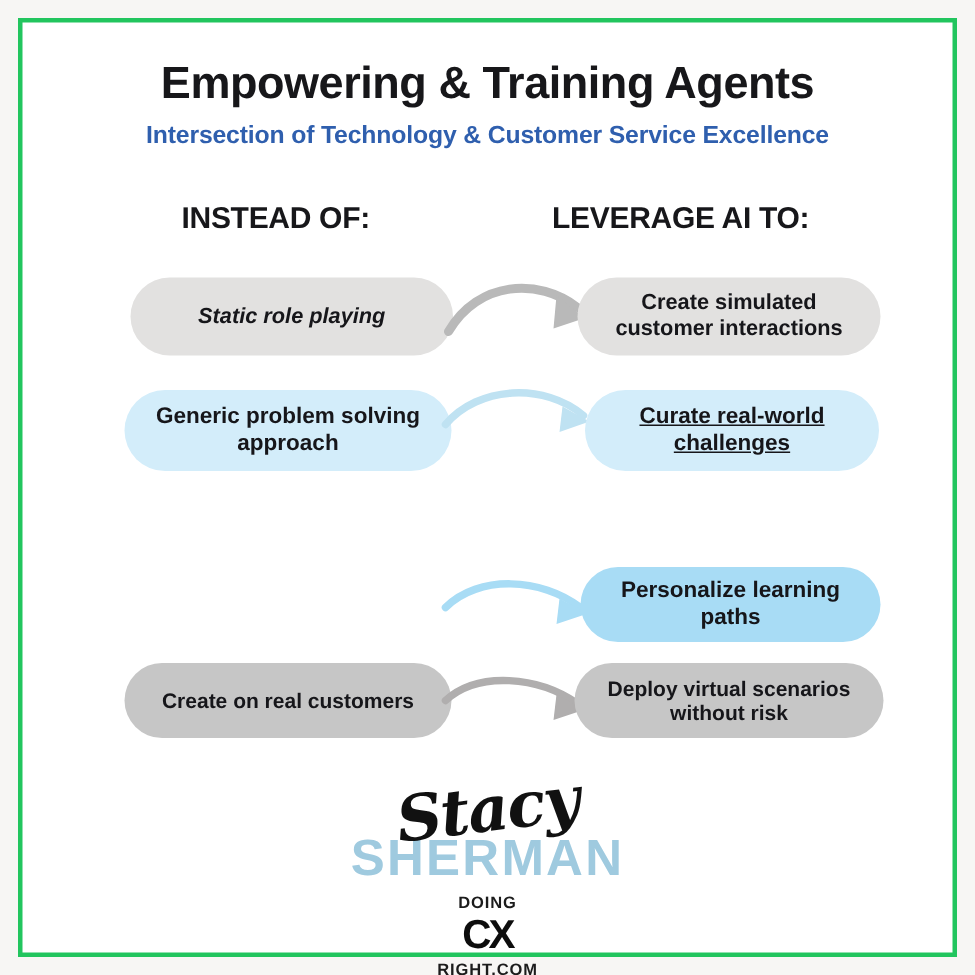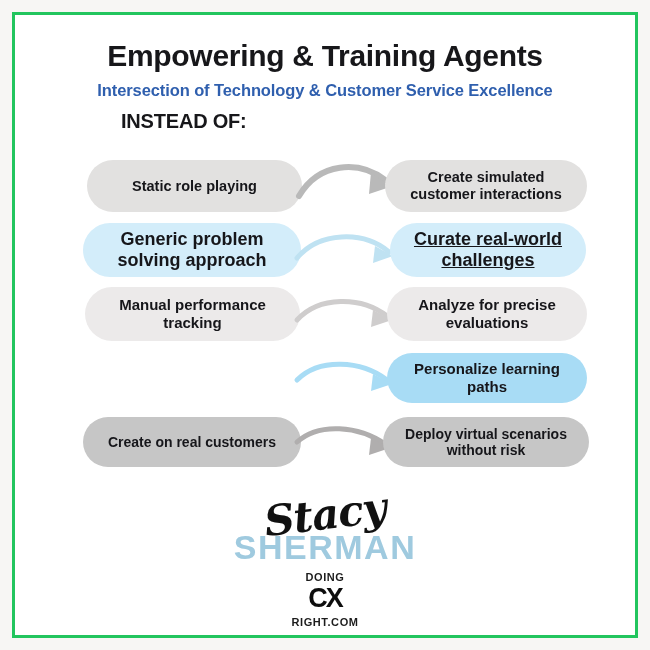--- a/index.html
+++ b/index.html
@@ -42,21 +42,21 @@
     font-weight: 700;
     color: #2f5fae;
     letter-spacing: -0.1px;
     margin: 7px 0 0 0;
     line-height: 1.15;
   }
 
   
   .col-headers {
     position: relative;
-    margin-top: 11px;
+    margin-top: 36px;
     height: 30px;
   }
   .col-head {
     position: absolute;
     font-size: 20px;
     font-weight: 700;
     color: #17171a;
     letter-spacing: -0.2px;
     white-space: nowrap;
   }
@@ -92,26 +92,26 @@
     font-weight: 700;
     color: #16161a;
     line-height: 1.2;
     padding: 0 14px;
   }
   .pill.left  { left: 68px;  width: 218px; }
   .pill.right { left: 360px; width: 212px; }
 
   
   .r0 .pill { height: 52px; top: 4px;  font-size: 14.5px; }
-  .r1 .pill { height: 54px; top: 3px;  font-size: 18px;   }
+  .r1 .pill { height: 54px; top: 15px;  font-size: 15px;   }
   .r2 .pill { height: 54px; top: 3px;  font-size: 15px;   }
   .r3 .pill { height: 50px; top: 5px;  font-size: 15px;   }
   .r4 .pill { height: 50px; top: 5px;  font-size: 14px;   }
 
-  .r0 .pill.left  { width: 215px; left: 72px; }
+  .r0 .pill.left  { width: 215px; left: 72px; font-style: italic; }
   .r0 .pill.right { width: 202px; left: 370px; }
   .r1 .pill.left  { width: 218px; left: 68px; }
   .r1 .pill.right { width: 196px; left: 375px; text-decoration: underline; }
   .r2 .pill.left  { width: 215px; left: 70px; }
   .r2 .pill.right { width: 200px; left: 372px; }
   .r3 .pill.left  { width: 218px; left: 68px; }
   .r3 .pill.right { width: 200px; left: 372px; }
   .r4 .pill.left  { width: 218px; left: 68px; }
   .r4 .pill.right { width: 206px; left: 368px; }
 
@@ -197,20 +197,21 @@
 
 <div class="card">
 
   <div class="heading-block">
     <h1 class="title">Empowering &amp; Training Agents</h1>
     <p class="subtitle">Intersection of Technology &amp; Customer Service Excellence</p>
   </div>
 
   <div class="col-headers">
     <div class="col-head left">INSTEAD OF:</div>
+    <div class="col-head right">LEVERAGE AI TO:</div>
   </div>
 
   <div class="rows">
 
     <div class="row r0">
       <div class="pill left tone-gray-light">Static role playing</div>
       <svg class="connector" viewBox="0 0 120 70">
         <path d="M6 42 C 26 8, 66 6, 92 26" stroke="#b9b9b9" stroke-width="6" fill="none" stroke-linecap="round"></path>
         <path d="M78 18 L97 33 L76 40 Z" fill="#b9b9b9"></path>
       </svg>
@@ -219,28 +220,20 @@
 
     <div class="row r1">
       <div class="pill left tone-blue-pale">Generic problem solving approach</div>
       <svg class="connector" viewBox="0 0 120 70">
         <path d="M4 40 C 26 14, 70 12, 96 34" stroke="#bfe2f2" stroke-width="5" fill="none" stroke-linecap="round"></path>
         <path d="M82 28 L100 38 L80 45 Z" fill="#bfe2f2"></path>
       </svg>
       <div class="pill right tone-blue-pale">Curate real-world challenges</div>
     </div>
 
-    <div class="row r2">
-      <div class="pill left tone-gray-pale">Manual performance tracking</div>
-      <svg class="connector" viewBox="0 0 120 70">
-        <path d="M4 38 C 26 14, 68 14, 94 34" stroke="#cfcdcd" stroke-width="5" fill="none" stroke-linecap="round"></path>
-        <path d="M80 28 L99 38 L78 45 Z" fill="#cfcdcd"></path>
-      </svg>
-      <div class="pill right tone-gray-pale">Analyze for precise evaluations</div>
-    </div>
 
     <div class="row r3">
       <svg class="connector" viewBox="0 0 120 70">
         <path d="M4 34 C 26 12, 68 14, 94 34" stroke="#a8dcf5" stroke-width="5" fill="none" stroke-linecap="round"></path>
         <path d="M80 28 L99 38 L78 45 Z" fill="#a8dcf5"></path>
       </svg>
       <div class="pill right tone-blue">Personalize learning paths</div>
     </div>
 
     <div class="row r4">

